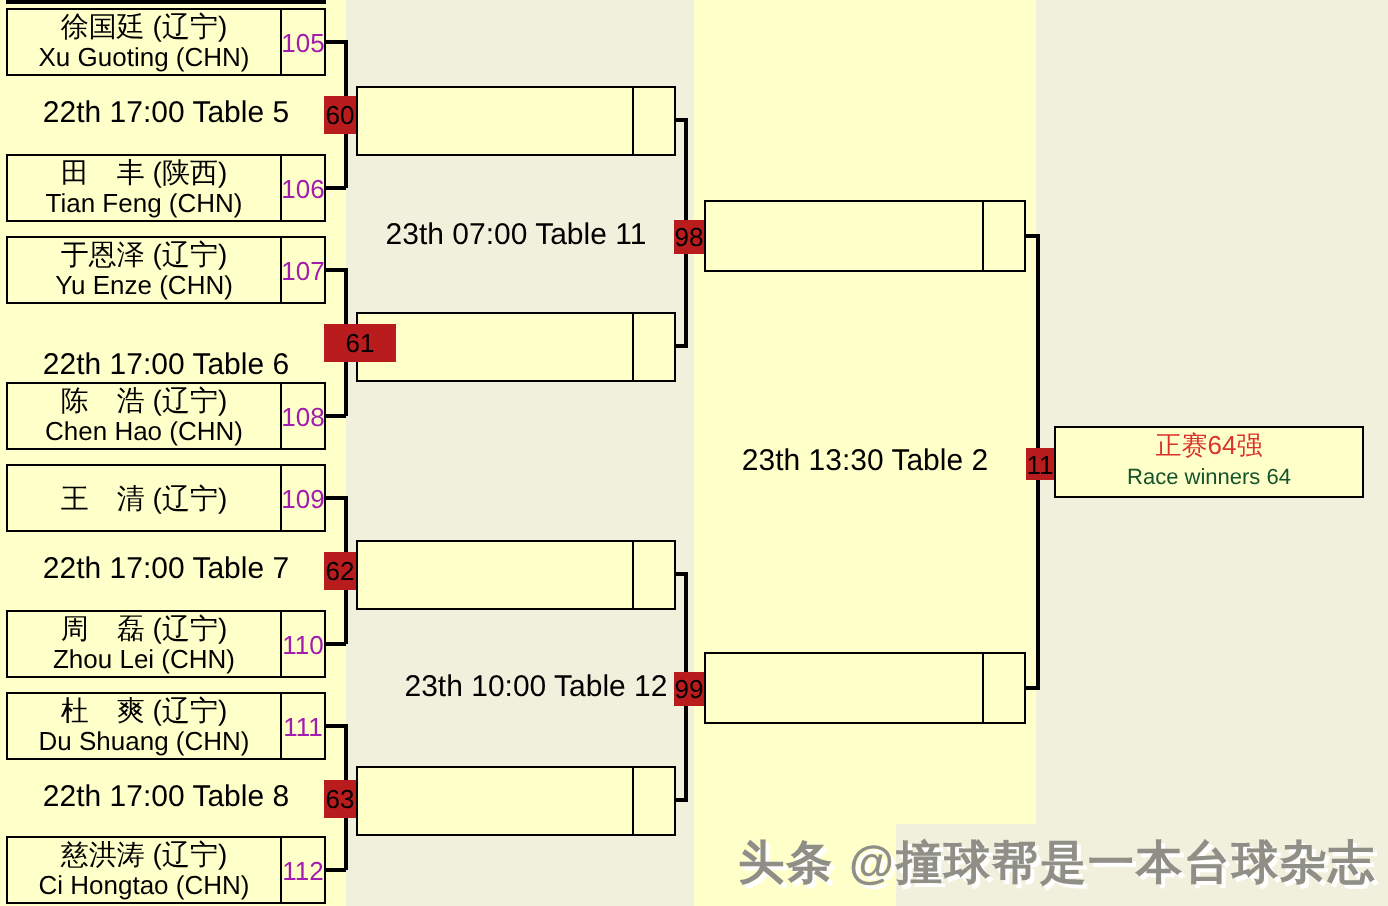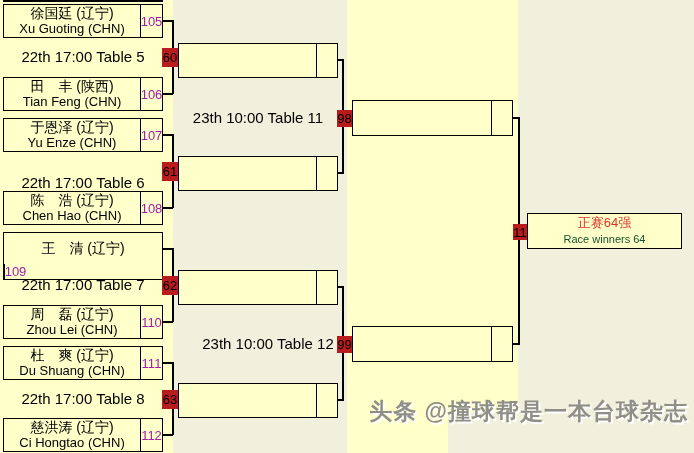--- a/index.html
+++ b/index.html
@@ -40,21 +40,21 @@
     display:flex;align-items:center;justify-content:center;z-index:3;
   }
   .line{background:#000;z-index:1;}
   .finalbox{
     border:1.5px solid #000;background:#FFFFC9;display:flex;flex-direction:column;
     justify-content:center;text-align:center;line-height:16px;
   }
   .finalbox .cn{font-size:13px;color:#D9342B;}
   .finalbox .en{font-size:11px;color:#14532d;}
   .watermark{
-    position:absolute;right:6px;top:396px;font-size:23px;font-weight:bold;
+    position:absolute;right:6px;top:416px;font-size:23px;font-weight:bold;
     color:#8F8F88;text-shadow:2px 2px 0 #FFFFFF;white-space:nowrap;letter-spacing:1px;
   }
 </style>
 </head>
 <body>
 
 <div id="stage">
 
   <div class="band yellow" style="left:0;width:173px;"></div>
   <div class="band beige" style="left:173px;width:174px;"></div>
@@ -89,21 +89,21 @@
   </div>
 
   <div class="abs pbox" style="left:3px;top:191px;width:160px;height:34px;">
     <div class="maincell">
       <span class="name-cn">陈　浩 (辽宁)</span>
       <span class="name-en">Chen Hao (CHN)</span>
     </div>
     <div class="numcell">108</div>
   </div>
 
-  <div class="abs pbox" style="left:3px;top:232px;width:160px;height:48px;flex-direction:column;">
+  <div class="abs pbox" style="left:3px;top:232px;width:160px;height:34px;">
     <div class="maincell">
       <span class="name-cn">王　清 (辽宁)</span>
     </div>
     <div class="numcell">109</div>
   </div>
 
   <div class="abs pbox" style="left:3px;top:305px;width:160px;height:34px;">
     <div class="maincell">
       <span class="name-cn">周　磊 (辽宁)</span>
       <span class="name-en">Zhou Lei (CHN)</span>
@@ -142,42 +142,42 @@
 
   <div class="abs line" style="left:163px;top:248px;width:10px;height:1.5px;"></div>
   <div class="abs line" style="left:163px;top:321px;width:10px;height:1.5px;"></div>
   <div class="abs line" style="left:172px;top:248px;width:1.5px;height:74px;"></div>
 
   <div class="abs line" style="left:163px;top:362px;width:10px;height:1.5px;"></div>
   <div class="abs line" style="left:163px;top:434px;width:10px;height:1.5px;"></div>
   <div class="abs line" style="left:172px;top:362px;width:1.5px;height:73px;"></div>
 
   <div class="abs badge" style="left:162px;top:48px;width:16px;height:19px;">60</div>
-  <div class="abs badge" style="left:162px;top:162px;width:16px;height:19px;">61</div>
+  <div class="abs badge" style="left:162px;top:162px;width:36px;height:19px;">61</div>
   <div class="abs badge" style="left:162px;top:276px;width:16px;height:19px;">62</div>
   <div class="abs badge" style="left:162px;top:390px;width:16px;height:19px;">63</div>
 
   <div class="abs rbox" style="left:178px;top:43px;width:160px;height:35px;">
     <div class="wincell"></div>
     <div class="scorecell"></div>
   </div>
   <div class="abs rbox" style="left:178px;top:156px;width:160px;height:35px;">
     <div class="wincell"></div>
     <div class="scorecell"></div>
   </div>
   <div class="abs rbox" style="left:178px;top:270px;width:160px;height:35px;">
     <div class="wincell"></div>
     <div class="scorecell"></div>
   </div>
   <div class="abs rbox" style="left:178px;top:383px;width:160px;height:35px;">
     <div class="wincell"></div>
     <div class="scorecell"></div>
   </div>
 
-  <div class="abs matchlabel" style="left:178px;top:108px;width:160px;height:20px;">23th 10:00 Table 11</div>
+  <div class="abs matchlabel" style="left:178px;top:108px;width:160px;height:20px;">23th 07:00 Table 11</div>
   <div class="abs matchlabel" style="left:188px;top:334px;width:160px;height:20px;">23th 10:00 Table 12</div>
 
   <div class="abs line" style="left:338px;top:59px;width:5px;height:1.5px;"></div>
   <div class="abs line" style="left:338px;top:172px;width:5px;height:1.5px;"></div>
   <div class="abs line" style="left:342px;top:59px;width:1.5px;height:115px;"></div>
   <div class="abs line" style="left:342px;top:117px;width:10px;height:1.5px;"></div>
 
   <div class="abs line" style="left:338px;top:286px;width:5px;height:1.5px;"></div>
   <div class="abs line" style="left:338px;top:399px;width:5px;height:1.5px;"></div>
   <div class="abs line" style="left:342px;top:286px;width:1.5px;height:115px;"></div>
@@ -188,20 +188,21 @@
 
   <div class="abs rbox" style="left:352px;top:100px;width:161px;height:36px;">
     <div class="wincell"></div>
     <div class="scorecell"></div>
   </div>
   <div class="abs rbox" style="left:352px;top:326px;width:161px;height:36px;">
     <div class="wincell"></div>
     <div class="scorecell"></div>
   </div>
 
+  <div class="abs matchlabel" style="left:352px;top:221px;width:161px;height:20px;">23th 13:30 Table 2</div>
 
   <div class="abs line" style="left:513px;top:117px;width:6px;height:1.5px;"></div>
   <div class="abs line" style="left:513px;top:343px;width:6px;height:1.5px;"></div>
   <div class="abs line" style="left:518px;top:117px;width:1.5px;height:228px;"></div>
   <div class="abs line" style="left:518px;top:230px;width:9px;height:1.5px;"></div>
 
   <div class="abs badge" style="left:513px;top:224px;width:14px;height:16px;">11</div>
 
   <div class="abs finalbox" style="left:527px;top:213px;width:155px;height:36px;">
     <span class="cn">正赛64强</span>

